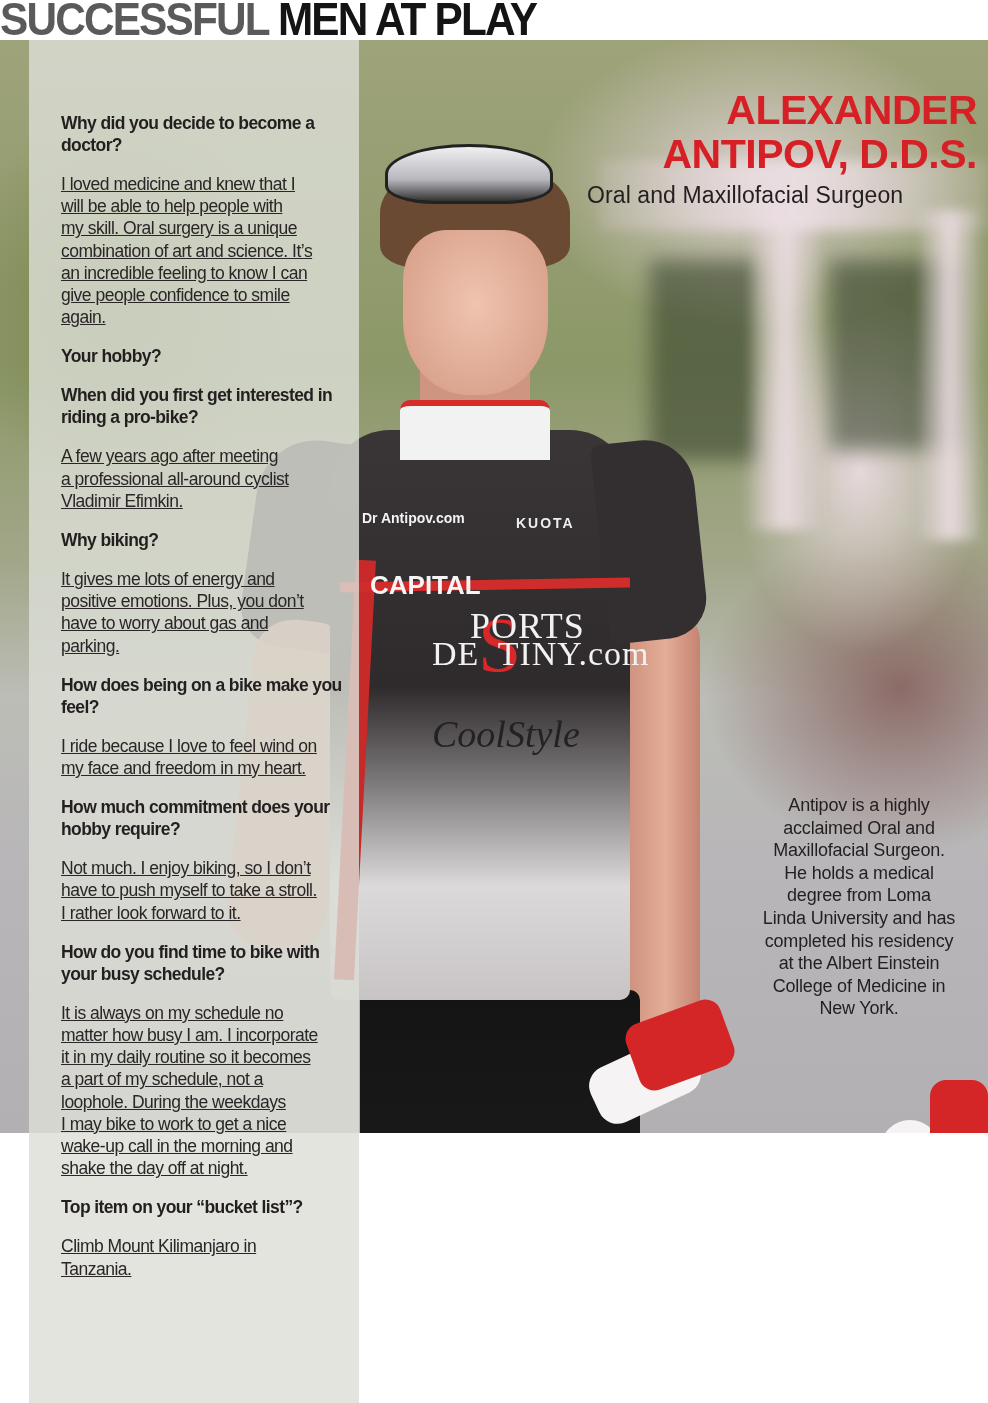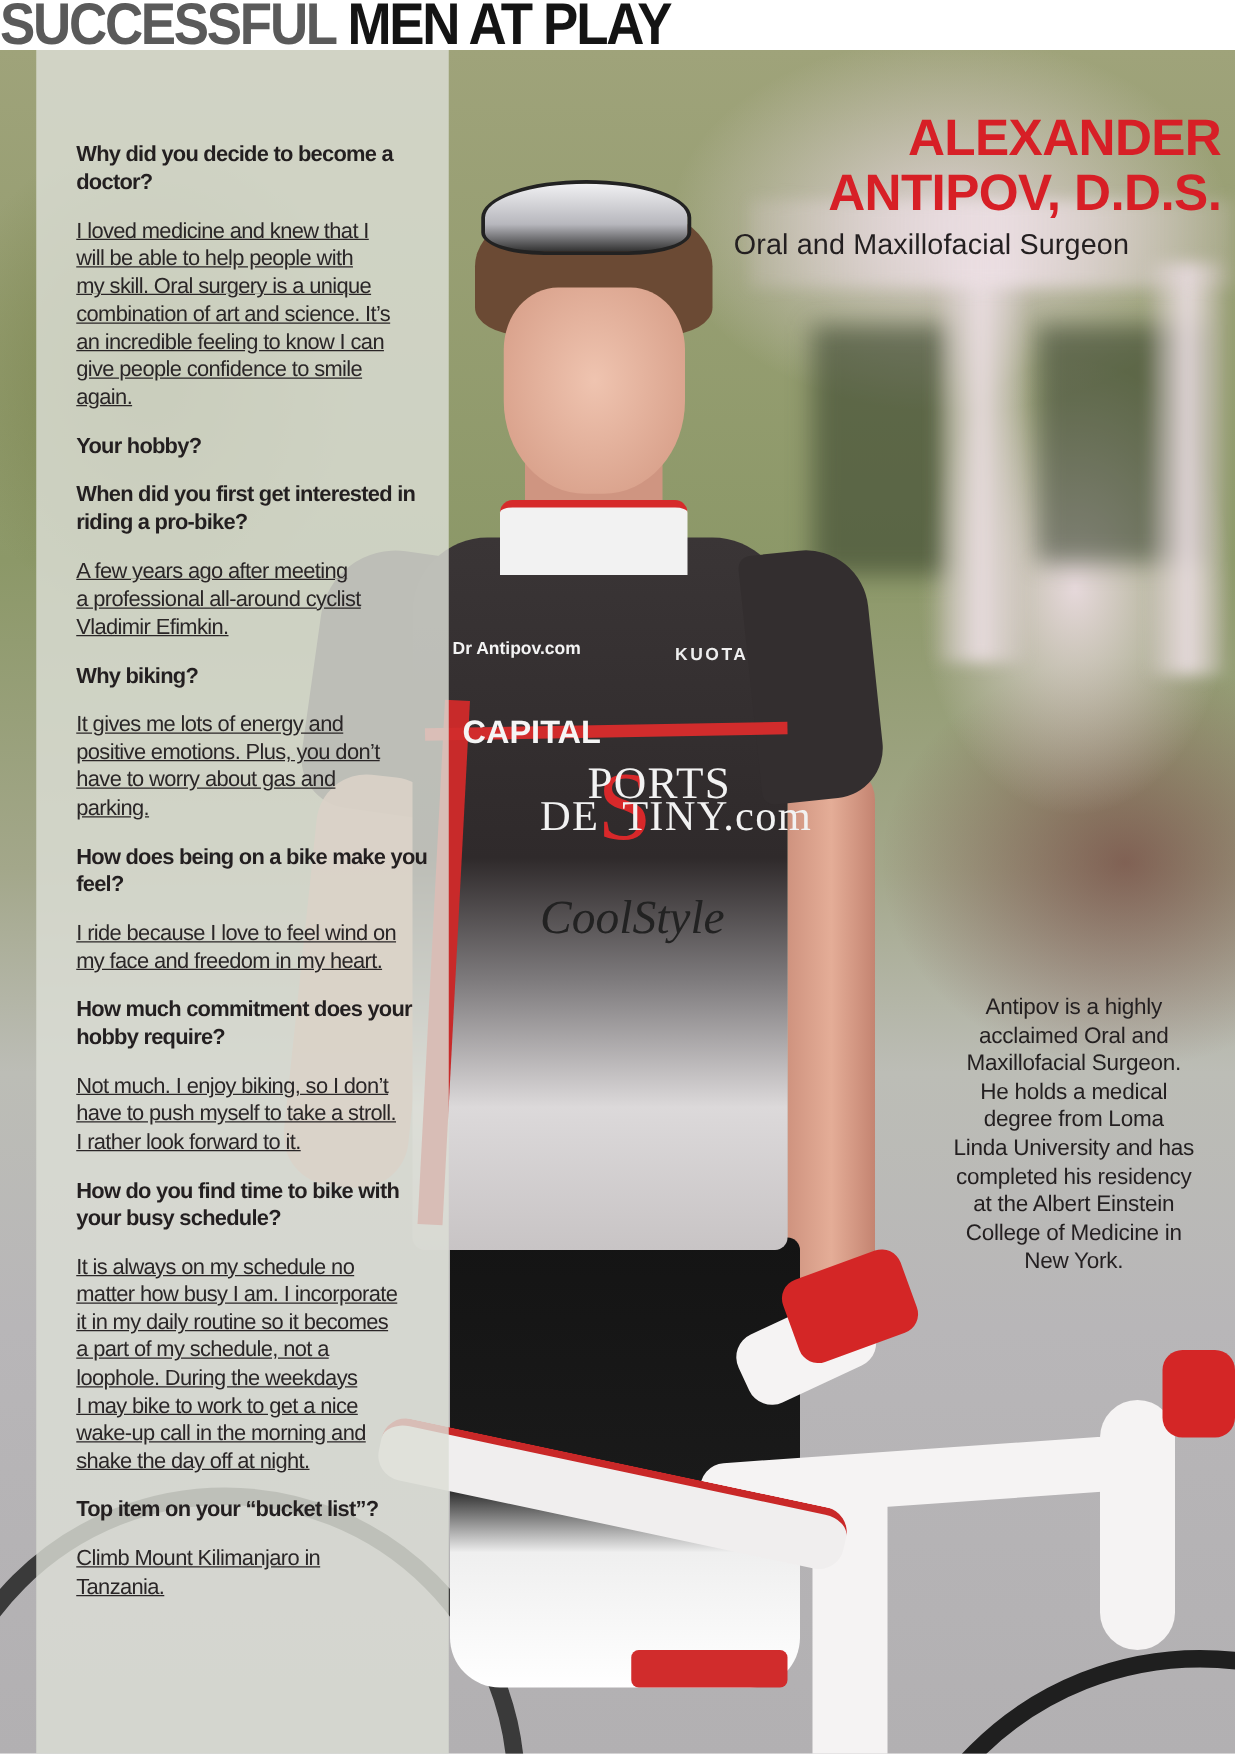--- a/index.html
+++ b/index.html
@@ -10,21 +10,21 @@
     position: absolute; left: 0; top: -6px; height: 46px; width: 988px;
     font-family: "Liberation Sans", sans-serif; font-weight: bold;
     font-size: 47px; letter-spacing: -2px; line-height: 50px;
     transform: scaleX(0.9); transform-origin: left top; white-space: nowrap;
     background: #fff;
   }
   .page-title .light { color: #5a5a5a; }
   .page-title .dark { color: #141414; }
 
   .photo {
-    position: absolute; left: 0; top: 40px; width: 988px; height: 1363px; overflow: hidden;
+    position: absolute; left: 0; top: 40px; width: 988px; height: 1093px; overflow: hidden;
     background:
       radial-gradient(ellipse 180px 260px at 860px 430px, rgba(235,220,225,0.95), rgba(235,220,225,0) 70%),
       radial-gradient(ellipse 300px 200px at 760px 140px, rgba(228,214,220,0.9), rgba(228,214,220,0) 75%),
       radial-gradient(ellipse 220px 260px at 120px 260px, rgba(110,120,60,0.7), rgba(110,120,60,0) 75%),
       radial-gradient(ellipse 260px 220px at 900px 650px, rgba(100,40,40,0.55), rgba(100,40,40,0) 75%),
       linear-gradient(180deg, #9fa37a 0%, #8c9868 30%, #a3a78a 48%, #bcbdb6 60%, #b8b6b8 75%, #b2b0b2 100%);
   }
   
   .col { position: absolute; background: linear-gradient(90deg, rgba(220,205,210,0.2), rgba(235,222,226,0.95), rgba(220,205,210,0.2)); filter: blur(6px); }
   .win { position: absolute; background: rgba(50,60,40,0.55); filter: blur(10px); }
@@ -46,21 +46,21 @@
   .shorts { left: 360px; top: 950px; width: 280px; height: 360px; border-radius: 10px 10px 40px 40px; background: linear-gradient(180deg,#141414 0%,#1a1a1a 55%,#efefef 70%,#ffffff 100%); }
   .shorts-cuff { left: 505px; top: 1280px; width: 125px; height: 30px; background: #d12c2c; border-radius: 6px; }
 
   .jersey-text { position: absolute; color: #f2f2f2; font-family: "Liberation Serif", serif; }
   .logo-sports { left: 470px; top: 565px; font-size: 36px; letter-spacing: 1px; }
   .logo-destiny { left: 432px; top: 595px; font-size: 34px; letter-spacing: 1px; }
   .logo-bigs { left: 478px; top: 560px; font-size: 78px; color: #d8282a; font-family: "Liberation Serif", serif; }
   .logo-coolstyle { left: 432px; top: 672px; font-size: 38px; color: #222; font-style: italic; font-family: "Liberation Serif", serif; }
   .logo-capital { left: 370px; top: 530px; font-size: 26px; font-weight: bold; color: #f5f5f5; font-family: "Liberation Sans", sans-serif; }
   .logo-drantipov { left: 362px; top: 470px; font-size: 14px; font-weight: bold; color: #f3f3f3; font-family: "Liberation Sans", sans-serif; }
-  .logo-kuota { left: 540px; top: 475px; font-size: 14px; font-weight: bold; color: #eee; letter-spacing: 2px; font-family: "Liberation Sans", sans-serif; }
+  .logo-kuota { left: 516px; top: 475px; font-size: 14px; font-weight: bold; color: #eee; letter-spacing: 2px; font-family: "Liberation Sans", sans-serif; }
 
   
   .bar { position: absolute; background: #f5f3f3; border-radius: 20px; }
   .hood { position: absolute; background: #d42626; border-radius: 16px; }
   .wheel { position: absolute; border: 14px solid #1f1f1f; border-radius: 50%; }
 
   
   .sidebar {
     position: absolute; left: 29px; top: 40px; width: 330px; height: 1363px;
     background: rgba(220, 222, 214, 0.82);

